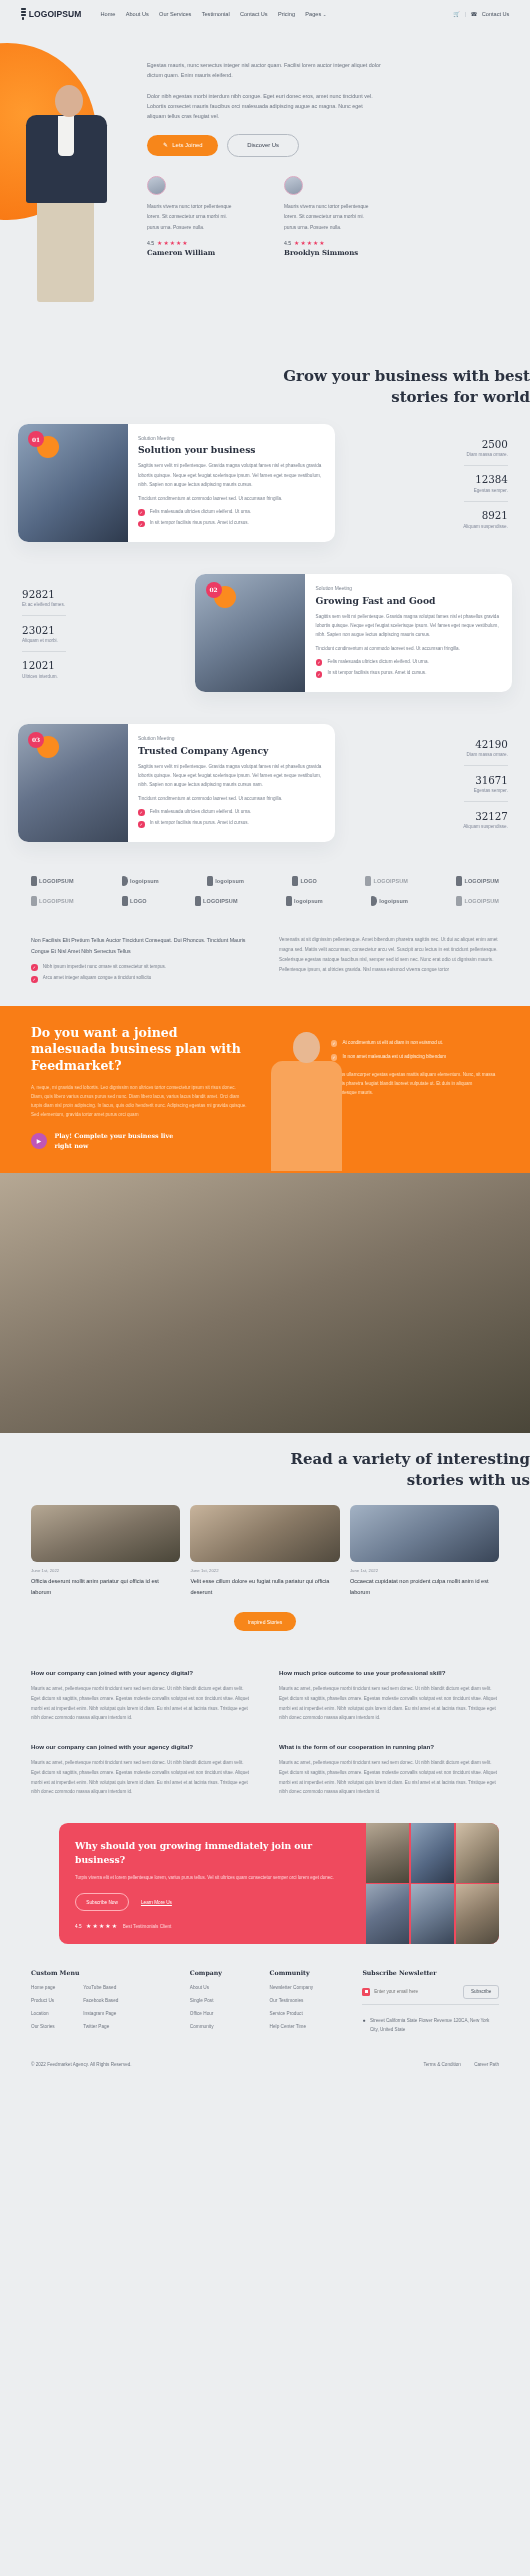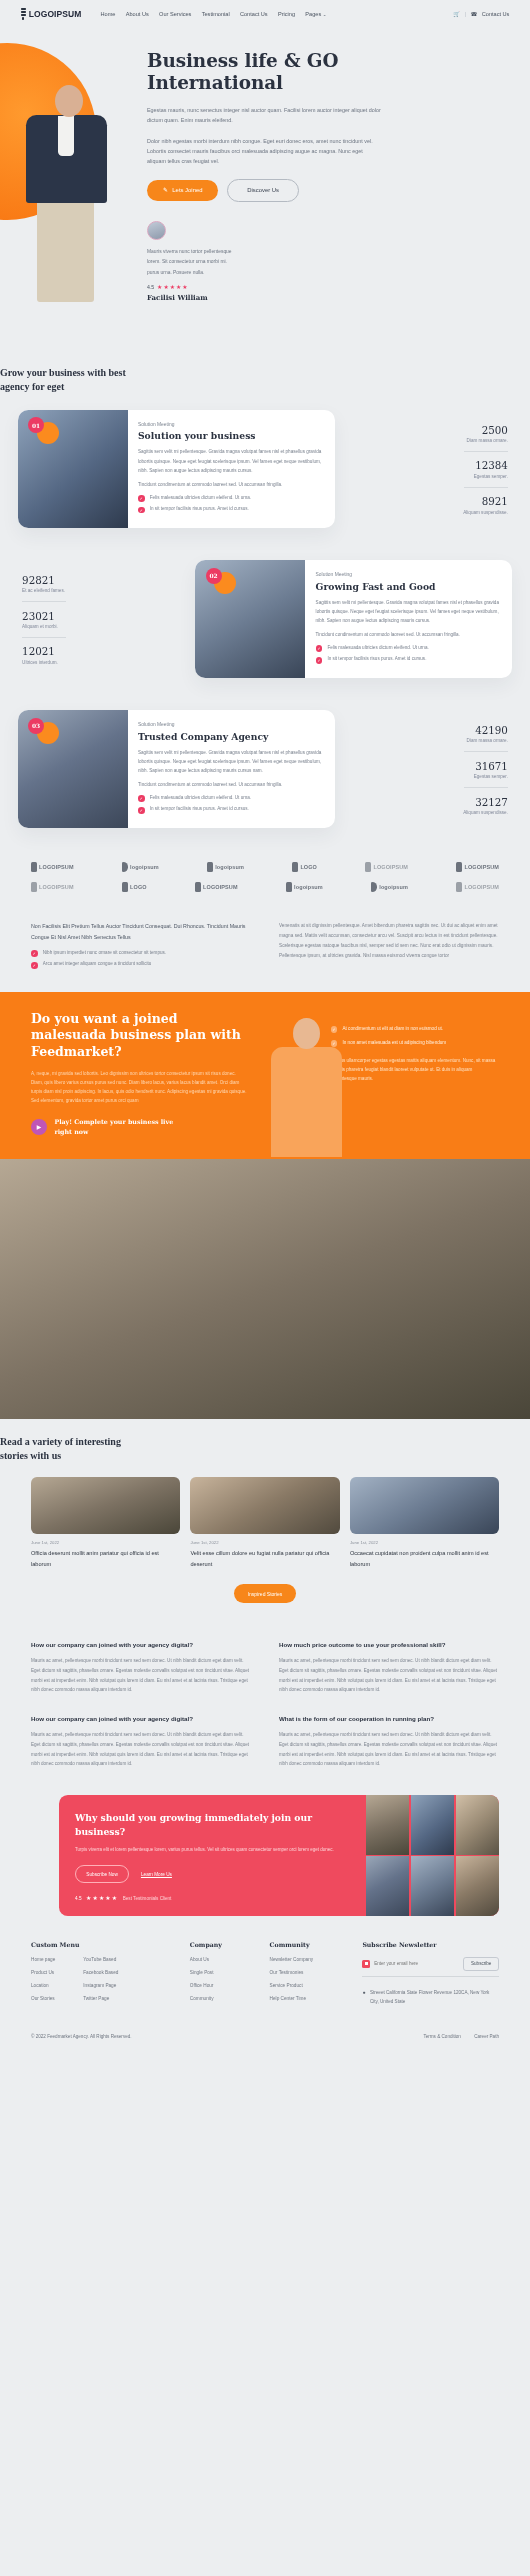--- a/index.html
+++ b/index.html
@@ -67,21 +67,21 @@
     background: linear-gradient(160deg,#c2cbd8,#8d99ab); margin-bottom:7.4px;
   }
   .ttext { font-size:4.9px; line-height:2.1; color:#6d7582; }
   .trate { display:flex; align-items:center; gap:2.9px; margin-top:6.6px; }
   .trate .num { font-size:5.2px; color:#4a5360; }
   .stars { color:#ec3b63; font-size:5.9px; letter-spacing:1px; }
   .tname { font-size:7px; font-weight:700; color:#2b3240; margin-top:2.2px; }
 
   
   .grow { background:#eceef0; padding: 25px 0 7.4px; }
-  .sec-title { text-align:left; font-size:10px; line-height:1.4; font-weight:700; color:#2b3240;font-family:Liberation Serif, serif; }
+  .sec-title { text-align:right; font-size:15px; line-height:1.4; font-weight:700; color:#2b3240; }
 
   .feat-wrap { position:relative; padding: 16px 0; }
   .feat-row { display:flex; align-items:center; padding: 0 17.7px; gap: 0; }
   .feat-row.rev { flex-direction: row-reverse; }
   .card {
     background:#fff; border-radius:10.3px; flex: 0 0 317px; width:317px;
     display:flex; position:relative; box-shadow: 0 7.4px 19px rgba(40,50,70,.06);
     min-height: 112px;
   }
   .card-badge { position:absolute; left:8.8px; top:7.4px; width:32px; height:29.4px; z-index:3;}
@@ -277,51 +277,56 @@
   </div>
 
   <div class="hero-person-r figure">
     
     
     
     
   </div>
 
   <div class="hero-copy">
-    <h1 class="hero-h1 serif">
-      <span>Business life &amp; GO</span><br>
-      <span>International</span>
-    </h1>
     <p class="hero-p">Egestas mauris, nunc senectus integer nisl auctor quam. Facilisi lorem auctor integer aliquet dolor dictum quam. Enim mauris eleifend.</p>
     <p class="hero-p">Dolor nibh egestas morbi interdum nibh congue. Eget euri donec eros, amet nunc tincidunt vel. Lobortis consectet mauris faucibus orci malesuada adipiscing augue ac magna. Nunc eget aliquam tellus cras feugiat vel.</p>
     <div class="hero-btns">
       <button class="btn-primary">
         <span>✎</span>
         <span>Lets Joined</span>
       </button>
       <button class="btn-ghost">Discover Us</button>
     </div>
     <div class="testimonials">
       <div class="tcard">
         <div class="tavatar"></div>
         <div class="ttext">Mauris viverra nunc tortor pellentesque lorem. Sit consectetur urna morbi mi. purus urna. Posuere nulla.</div>
         <div class="trate">
           <span class="num">4.5</span>
           <span class="stars">★★★★★</span>
         </div>
-        <div class="tname serif">Facilisi William</div>
+        <div class="tname serif">Cameron William</div>
+      </div>
+      <div class="tcard">
+        <div class="tavatar"></div>
+        <div class="ttext">Mauris viverra nunc tortor pellentesque lorem. Sit consectetur urna morbi mi. purus urna. Posuere nulla.</div>
+        <div class="trate">
+          <span class="num">4.5</span>
+          <span class="stars">★★★★★</span>
+        </div>
+        <div class="tname serif">Brooklyn Simmons</div>
       </div>
     </div>
   </div>
 </div>
 
 <div class="grow">
   <div class="sec-title serif">
     <span>Grow your business with best</span><br>
-    <span>agency for eget</span>
+    <span>stories for world</span>
   </div>
 
   <div class="feat-wrap">
     <div class="feat-row">
       <div class="card">
         <div class="card-badge">
           <span class="badge-orange"></span>
           <span class="badge-pink">01</span>
         </div>
         <div class="card-img">

